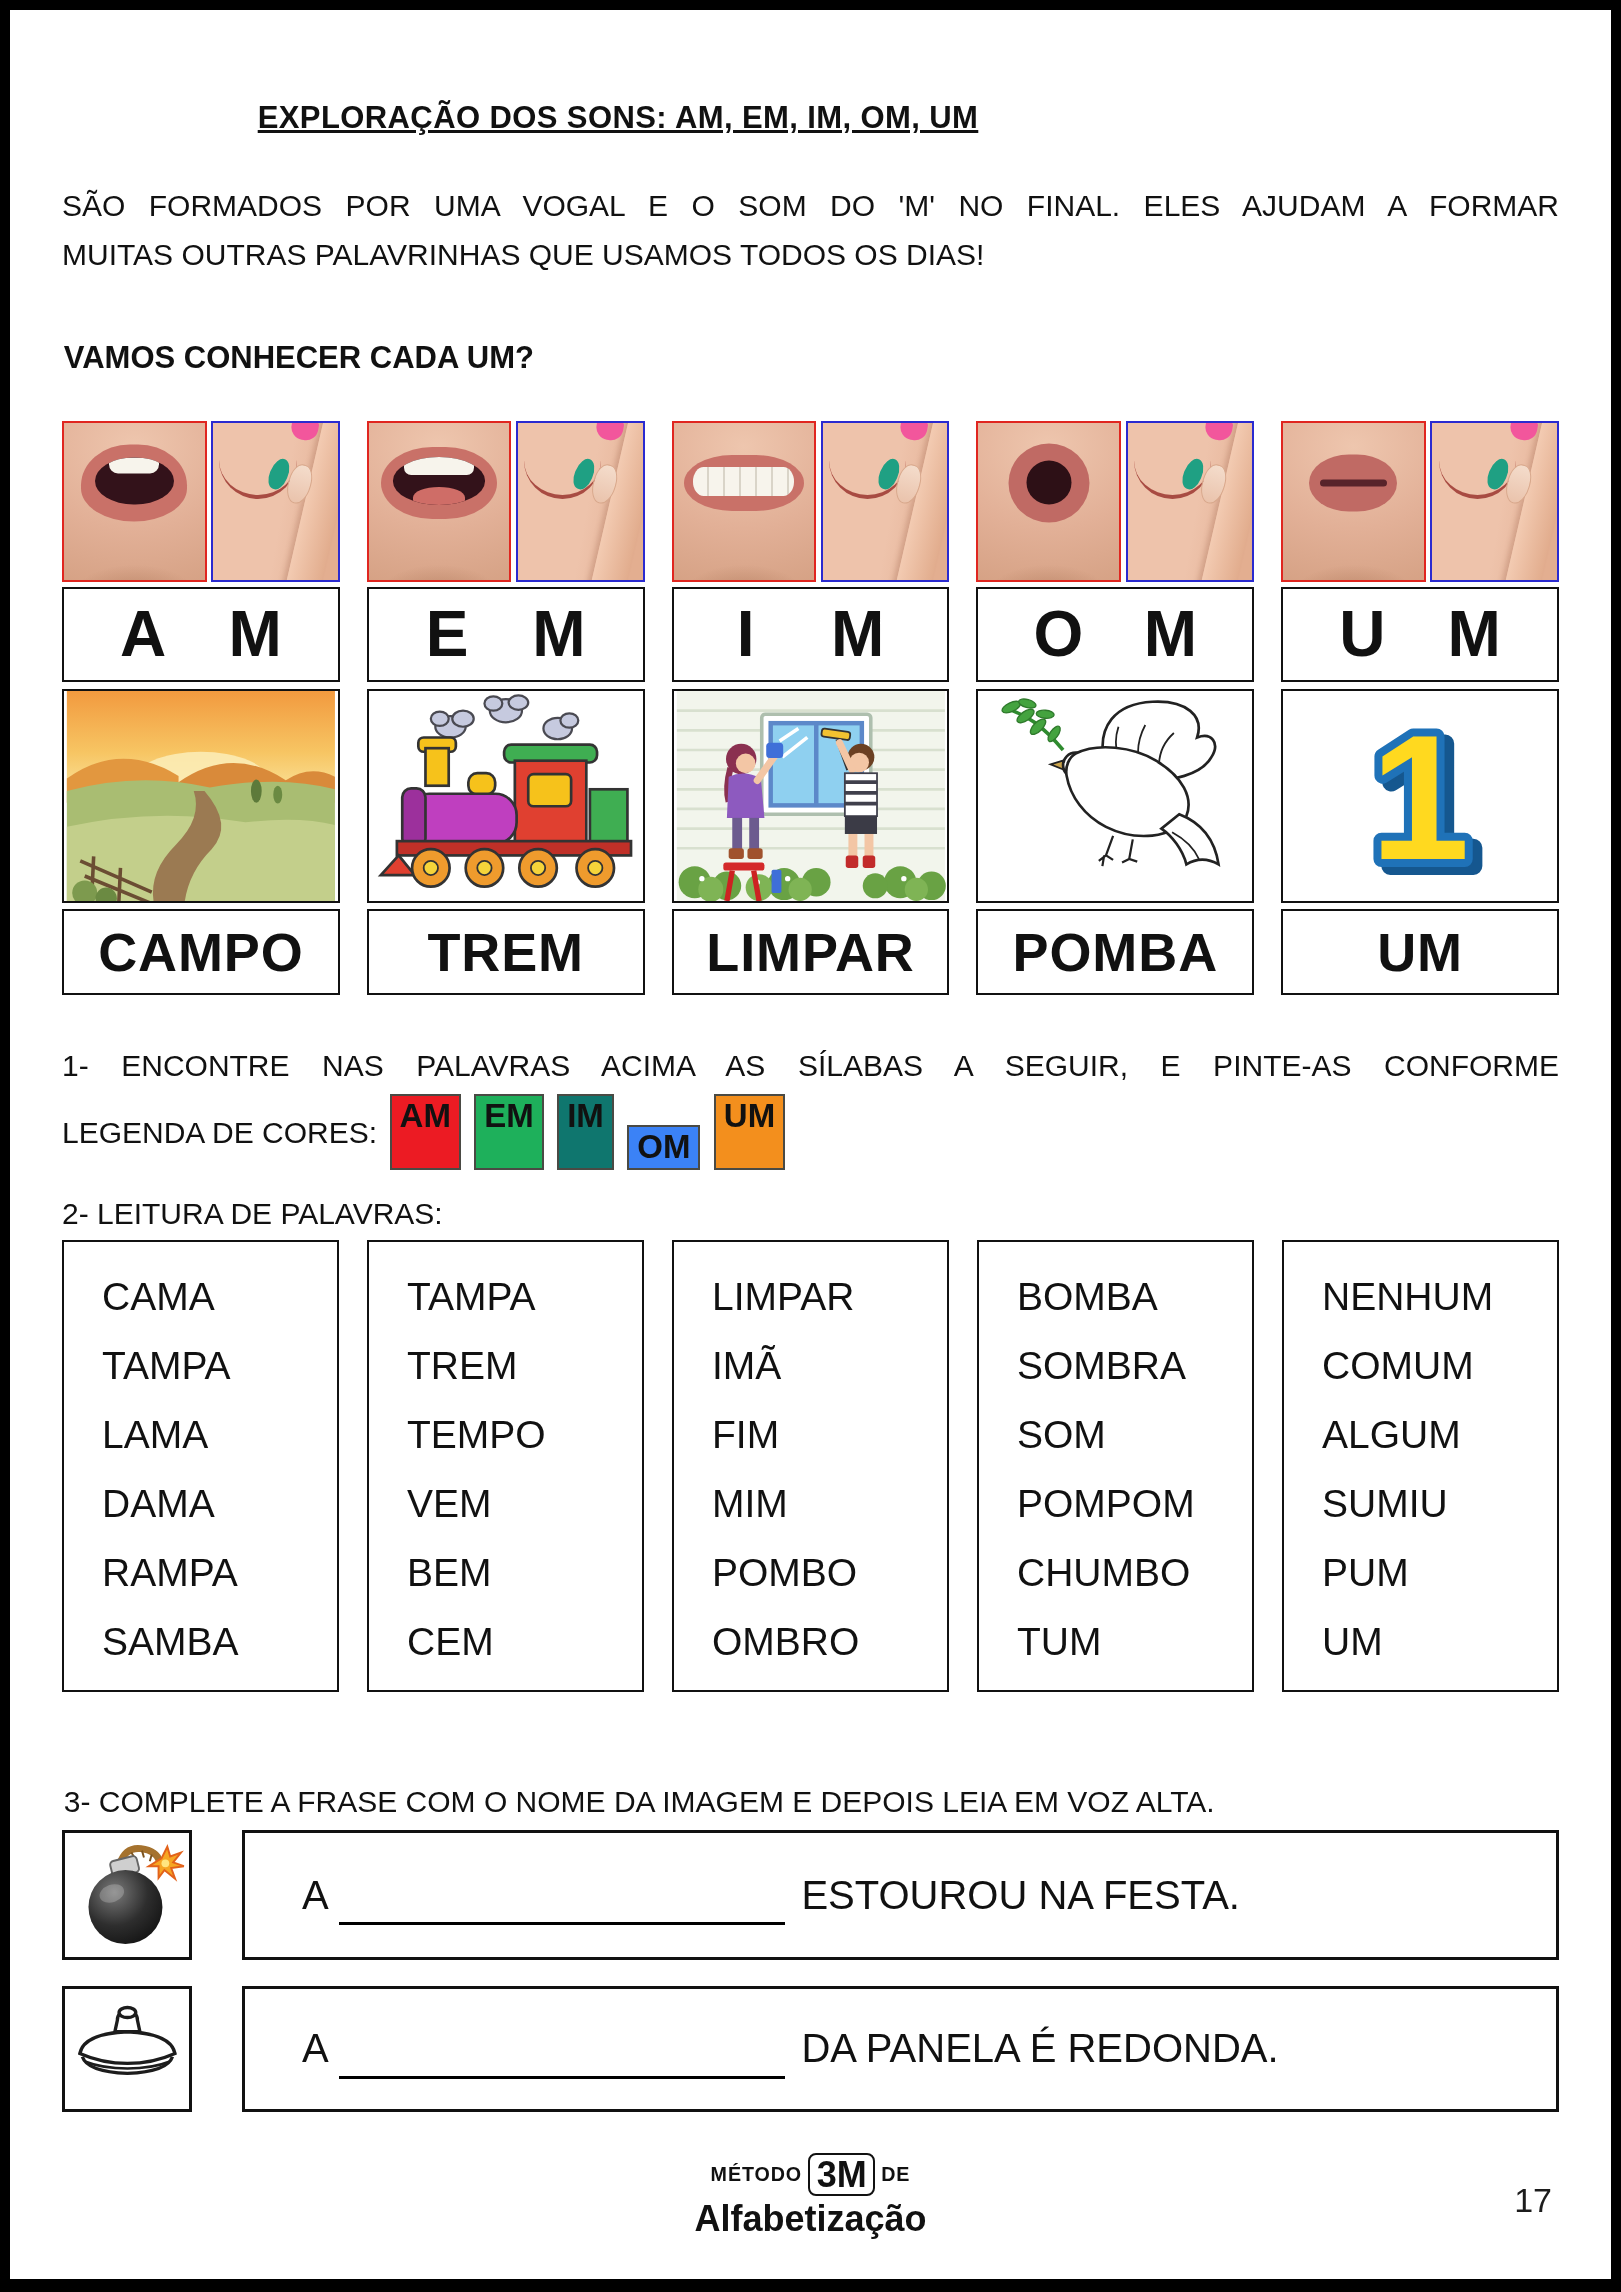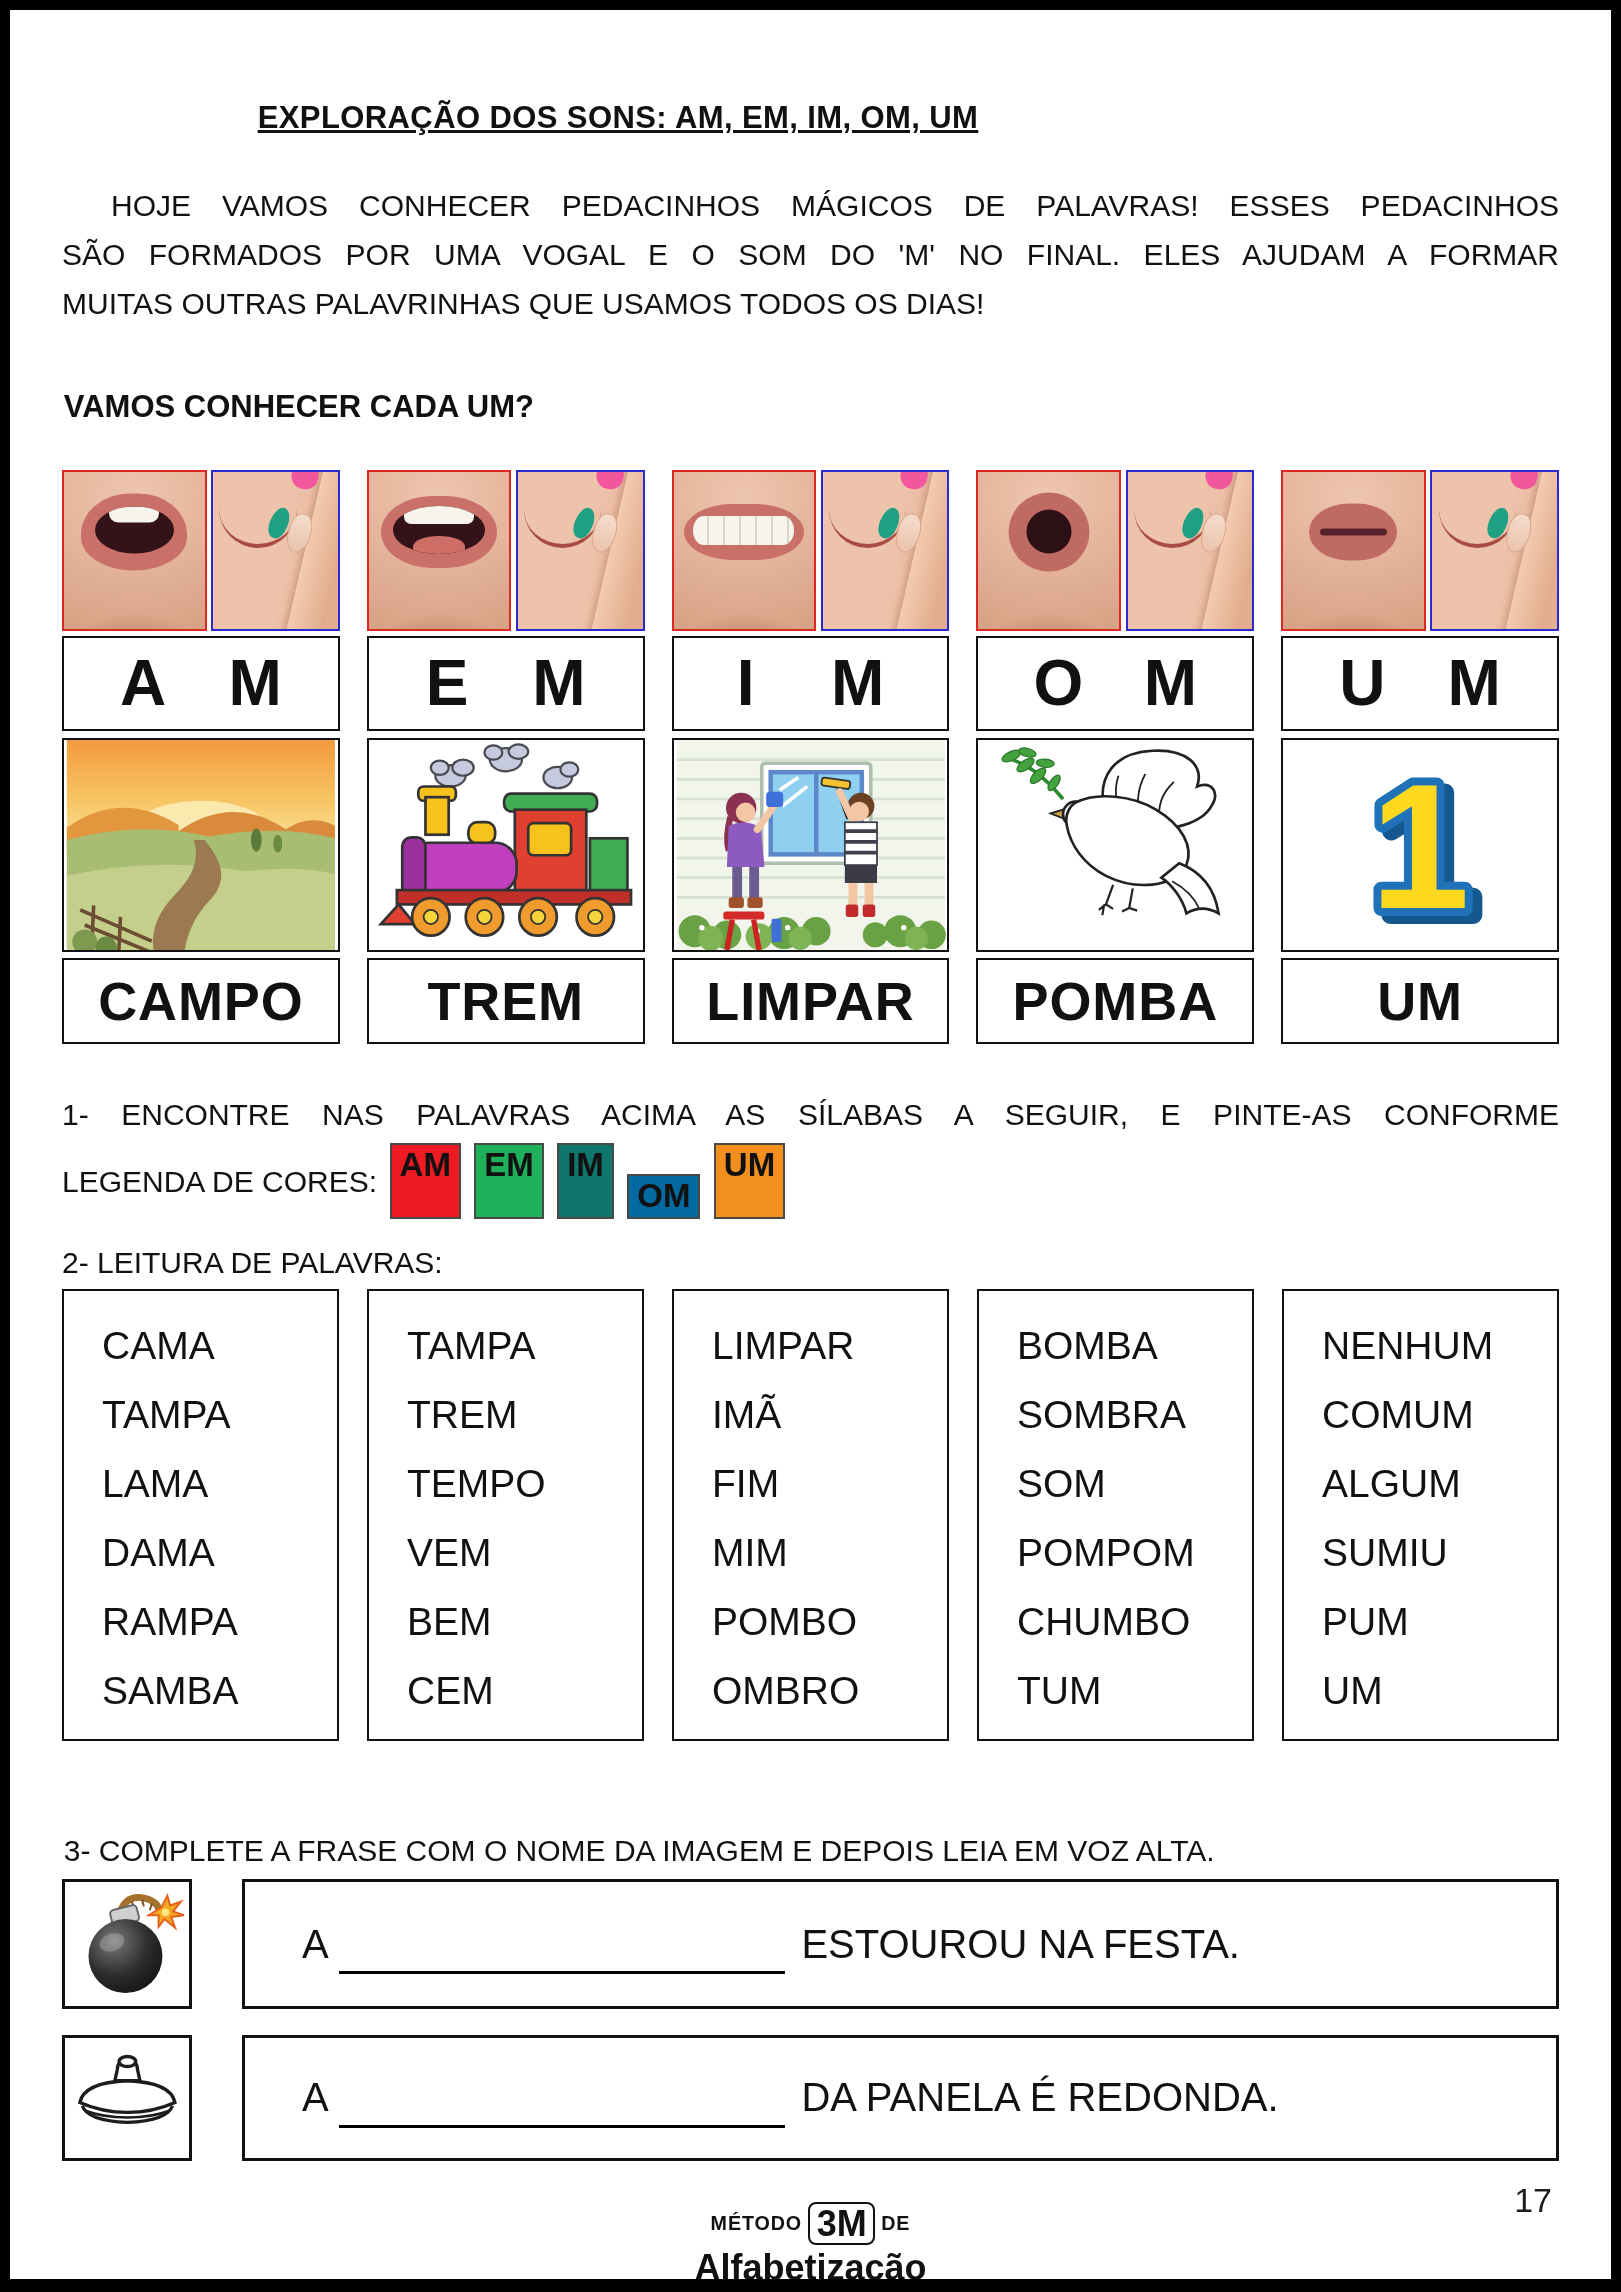--- a/index.html
+++ b/index.html
@@ -89,21 +89,20 @@
   .page-number{position:absolute;right:59px;bottom:59px;font-size:34px;color:#1c1c1c;}
 </style>
 </head>
 <body>
 
 <div class="page">
 
   <h1 class="title">EXPLORAÇÃO DOS SONS: AM, EM, IM, OM, UM</h1>
 
   <div class="intro">
-    <div class="jline indent">HOJE VAMOS CONHECER PEDACINHOS MÁGICOS DE PALAVRAS! ESSES PEDACINHOS</div>
     <div class="jline">SÃO FORMADOS POR UMA VOGAL E O SOM DO 'M' NO FINAL. ELES AJUDAM A FORMAR</div>
     <div class="lline">MUITAS OUTRAS PALAVRINHAS QUE USAMOS TODOS OS DIAS!</div>
   </div>
 
   <h2 class="subheading">VAMOS CONHECER CADA UM?</h2>
 
   <div class="sounds-grid">
 
     <div>
       <div class="photo-pair">
@@ -404,21 +403,21 @@
   </div>
 
   <div class="ex1">
     <div class="jline">1- ENCONTRE NAS PALAVRAS ACIMA AS SÍLABAS A SEGUIR, E PINTE-AS CONFORME</div>
     <div class="ex1-line2">
       <span>LEGENDA DE CORES:</span>
       <span class="legend">
         <span class="chip" style="background-color: rgb(236, 27, 35);">AM</span>
         <span class="chip" style="background-color: rgb(30, 176, 91);">EM</span>
         <span class="chip" style="background-color: #0f766e; text-align: right;">IM</span>
-        <span class="chip" style="background-color: #0369a1; margin-top: 31px;">OM</span>
+        <span class="chip" style="background-color: #3b82f6; margin-top: 31px;">OM</span>
         <span class="chip" style="background-color: rgb(243, 143, 29);">UM</span>
       </span>
     </div>
   </div>
 
   <h3 class="ex2-heading">2- LEITURA DE PALAVRAS:</h3>
   <div class="words-grid">
     <div class="word-col">
       <span class="word-item">CAMA</span>
       <span class="word-item">TAMPA</span>

